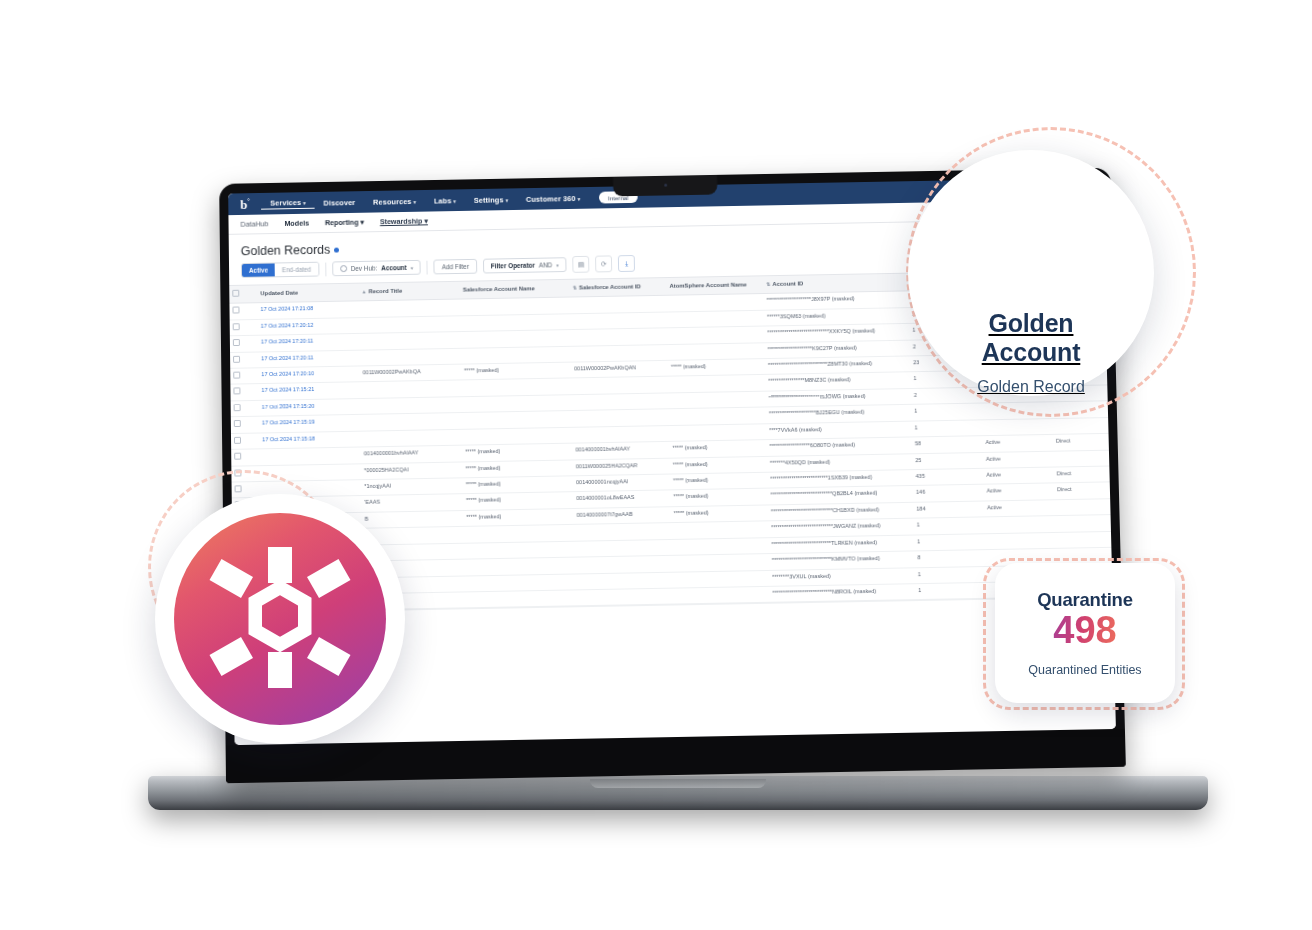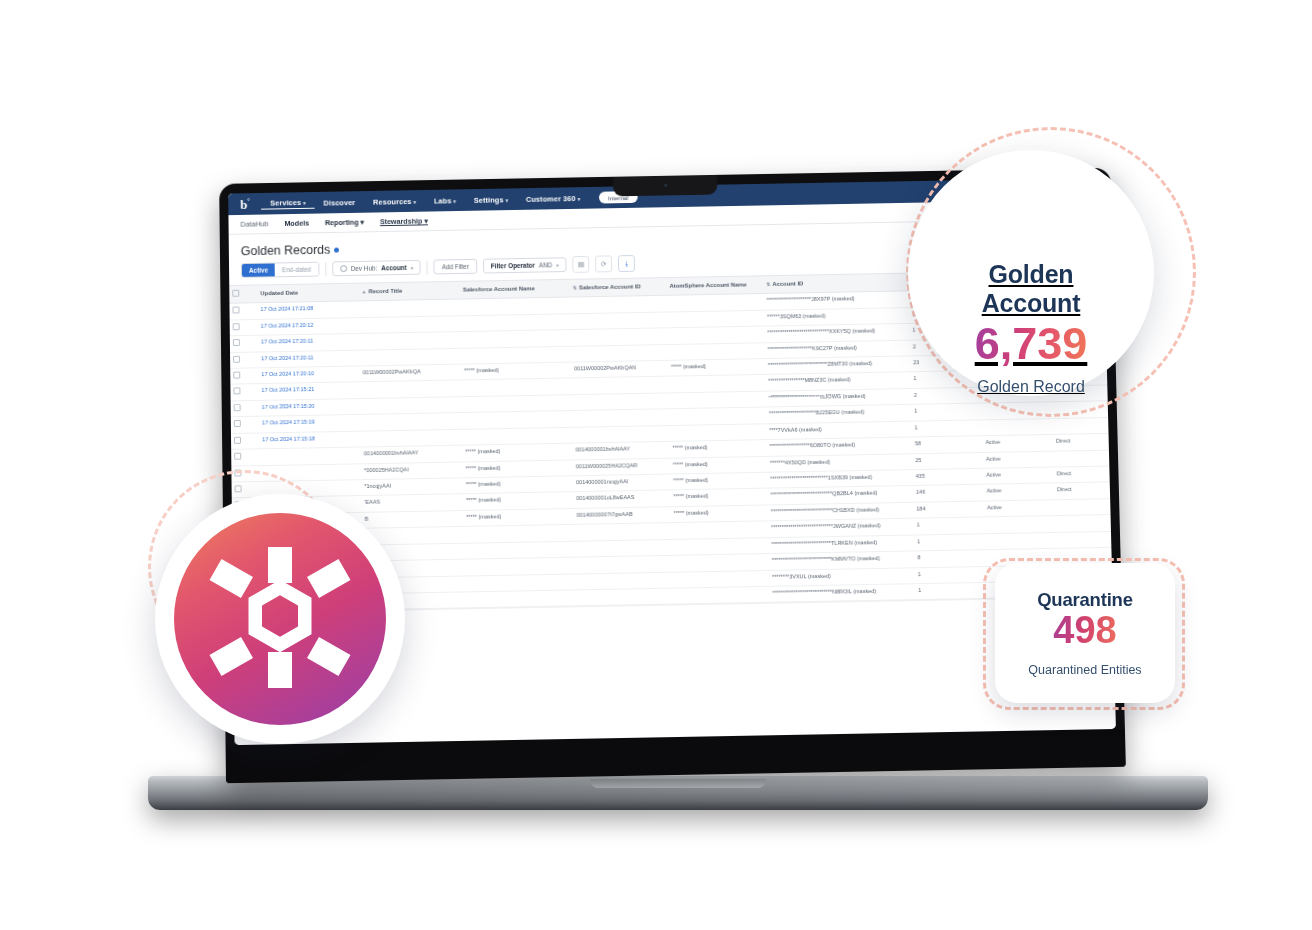--- a/index.html
+++ b/index.html
@@ -526,21 +526,20 @@
     </div>
   </div>
 </div>
 
 <div class="dash-circle"></div>
 <div class="gr-circle">
   <div class="gr-title">
     <div>Golden</div>
     <div>Account</div>
   </div>
-  <div class="gr-num">6,739</div>
   <div class="gr-sub">Golden Record</div>
 </div>
 
 <div class="q-dash"></div>
 <div class="q-card">
   <div class="q-title">Quarantine</div>
   <div class="q-num">498</div>
   <div class="q-sub">Quarantined Entities</div>
 </div>
 

